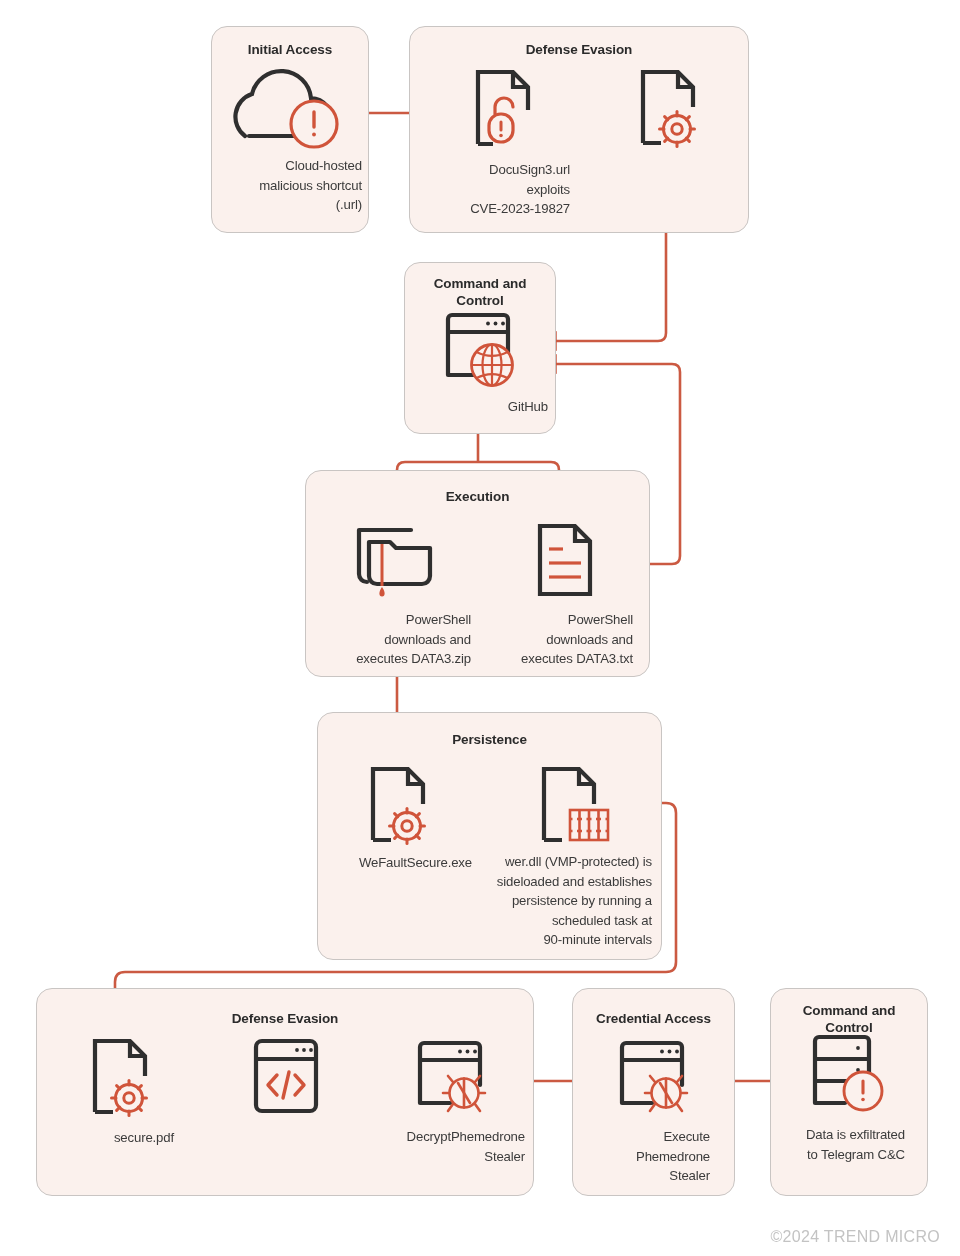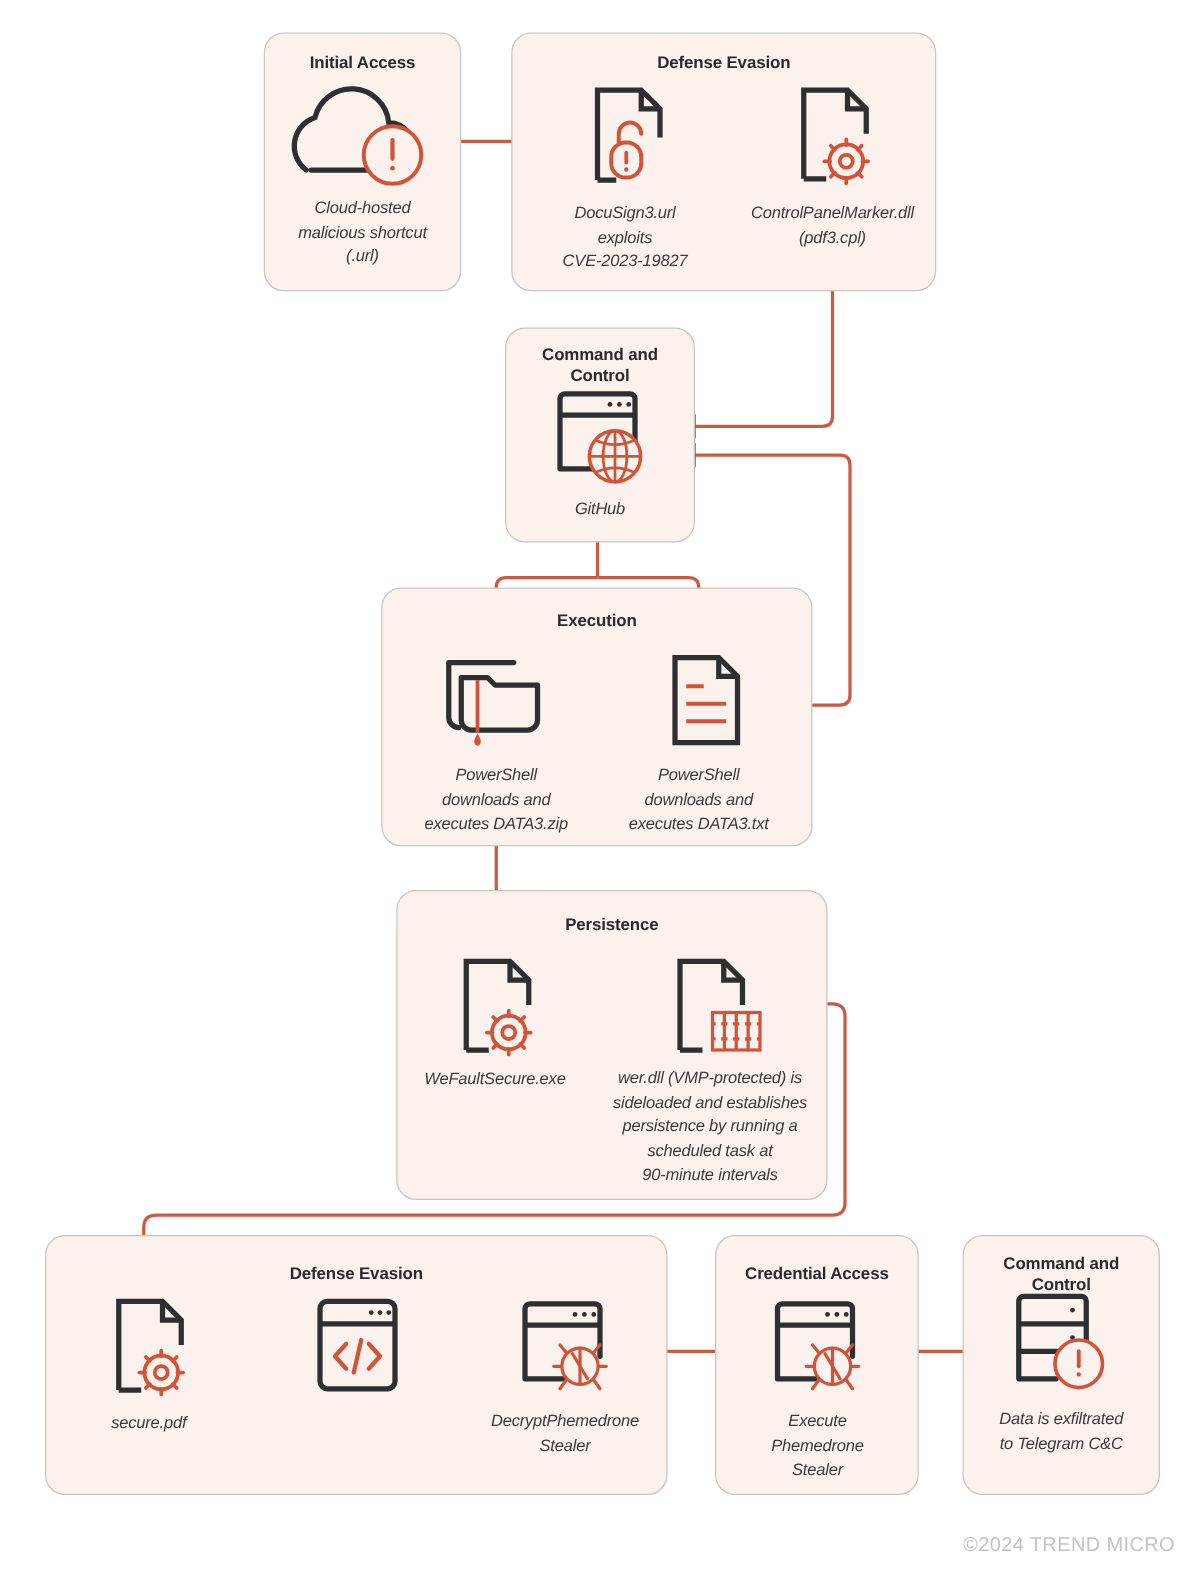--- a/index.html
+++ b/index.html
@@ -34,22 +34,21 @@
     text-align: center;
     font-size: 13.5px;
     font-weight: bold;
     color: #2b2b2b;
     letter-spacing: -0.1px;
     line-height: 17px;
   }
   .node {
     position: absolute;
     box-sizing: border-box;
-    text-align: center;
-    font-style: italic;
+    text-align: right;
   }
   .node-icon {
     position: relative;
     margin: 0 auto;
     display: block;
   }
   .node-label {
     font-size: 13.2px;
     color: #3b3b3b;
     line-height: 19.5px;
@@ -183,22 +182,20 @@
           <path d="M-17.5,0 H-13"></path>
             <path d="M13,0 H17.5"></path>
           <path d="M-12.4,-12.4 L-9.2,-9.2"></path>
             <path d="M9.2,9.2 L12.4,12.4"></path>
           <path d="M12.4,-12.4 L9.2,-9.2"></path>
             <path d="M-9.2,9.2 L-12.4,12.4"></path>
         </g>
       </g>
     </svg>
   </div>
-  <div class="node-label" style="margin-top:8px;">ControlPanelMarker.dll
-(pdf3.cpl)</div>
 </div>
 
 <div class="node" style="left:412px;top:303px;width:136px;">
   <div class="node-icon" style="width:100px;height:90px;">
     <svg width="100" height="90" viewBox="0 0 100 90">
       <path d="M18,72 H50 M18,72 V16 A4,4 0 0,1 22,12 H74 A4,4 0 0,1 78,16 V56" fill="none" stroke="#2f2f2f" stroke-width="4.2" stroke-linecap="round"></path>
       <path d="M18,29 H78" fill="none" stroke="#2f2f2f" stroke-width="4.2"></path>
       <circle cx="58" cy="20.5" r="1.9" fill="#2f2f2f"></circle>
       <circle cx="65.5" cy="20.5" r="1.9" fill="#2f2f2f"></circle>
       <circle cx="73" cy="20.5" r="1.9" fill="#2f2f2f"></circle>

